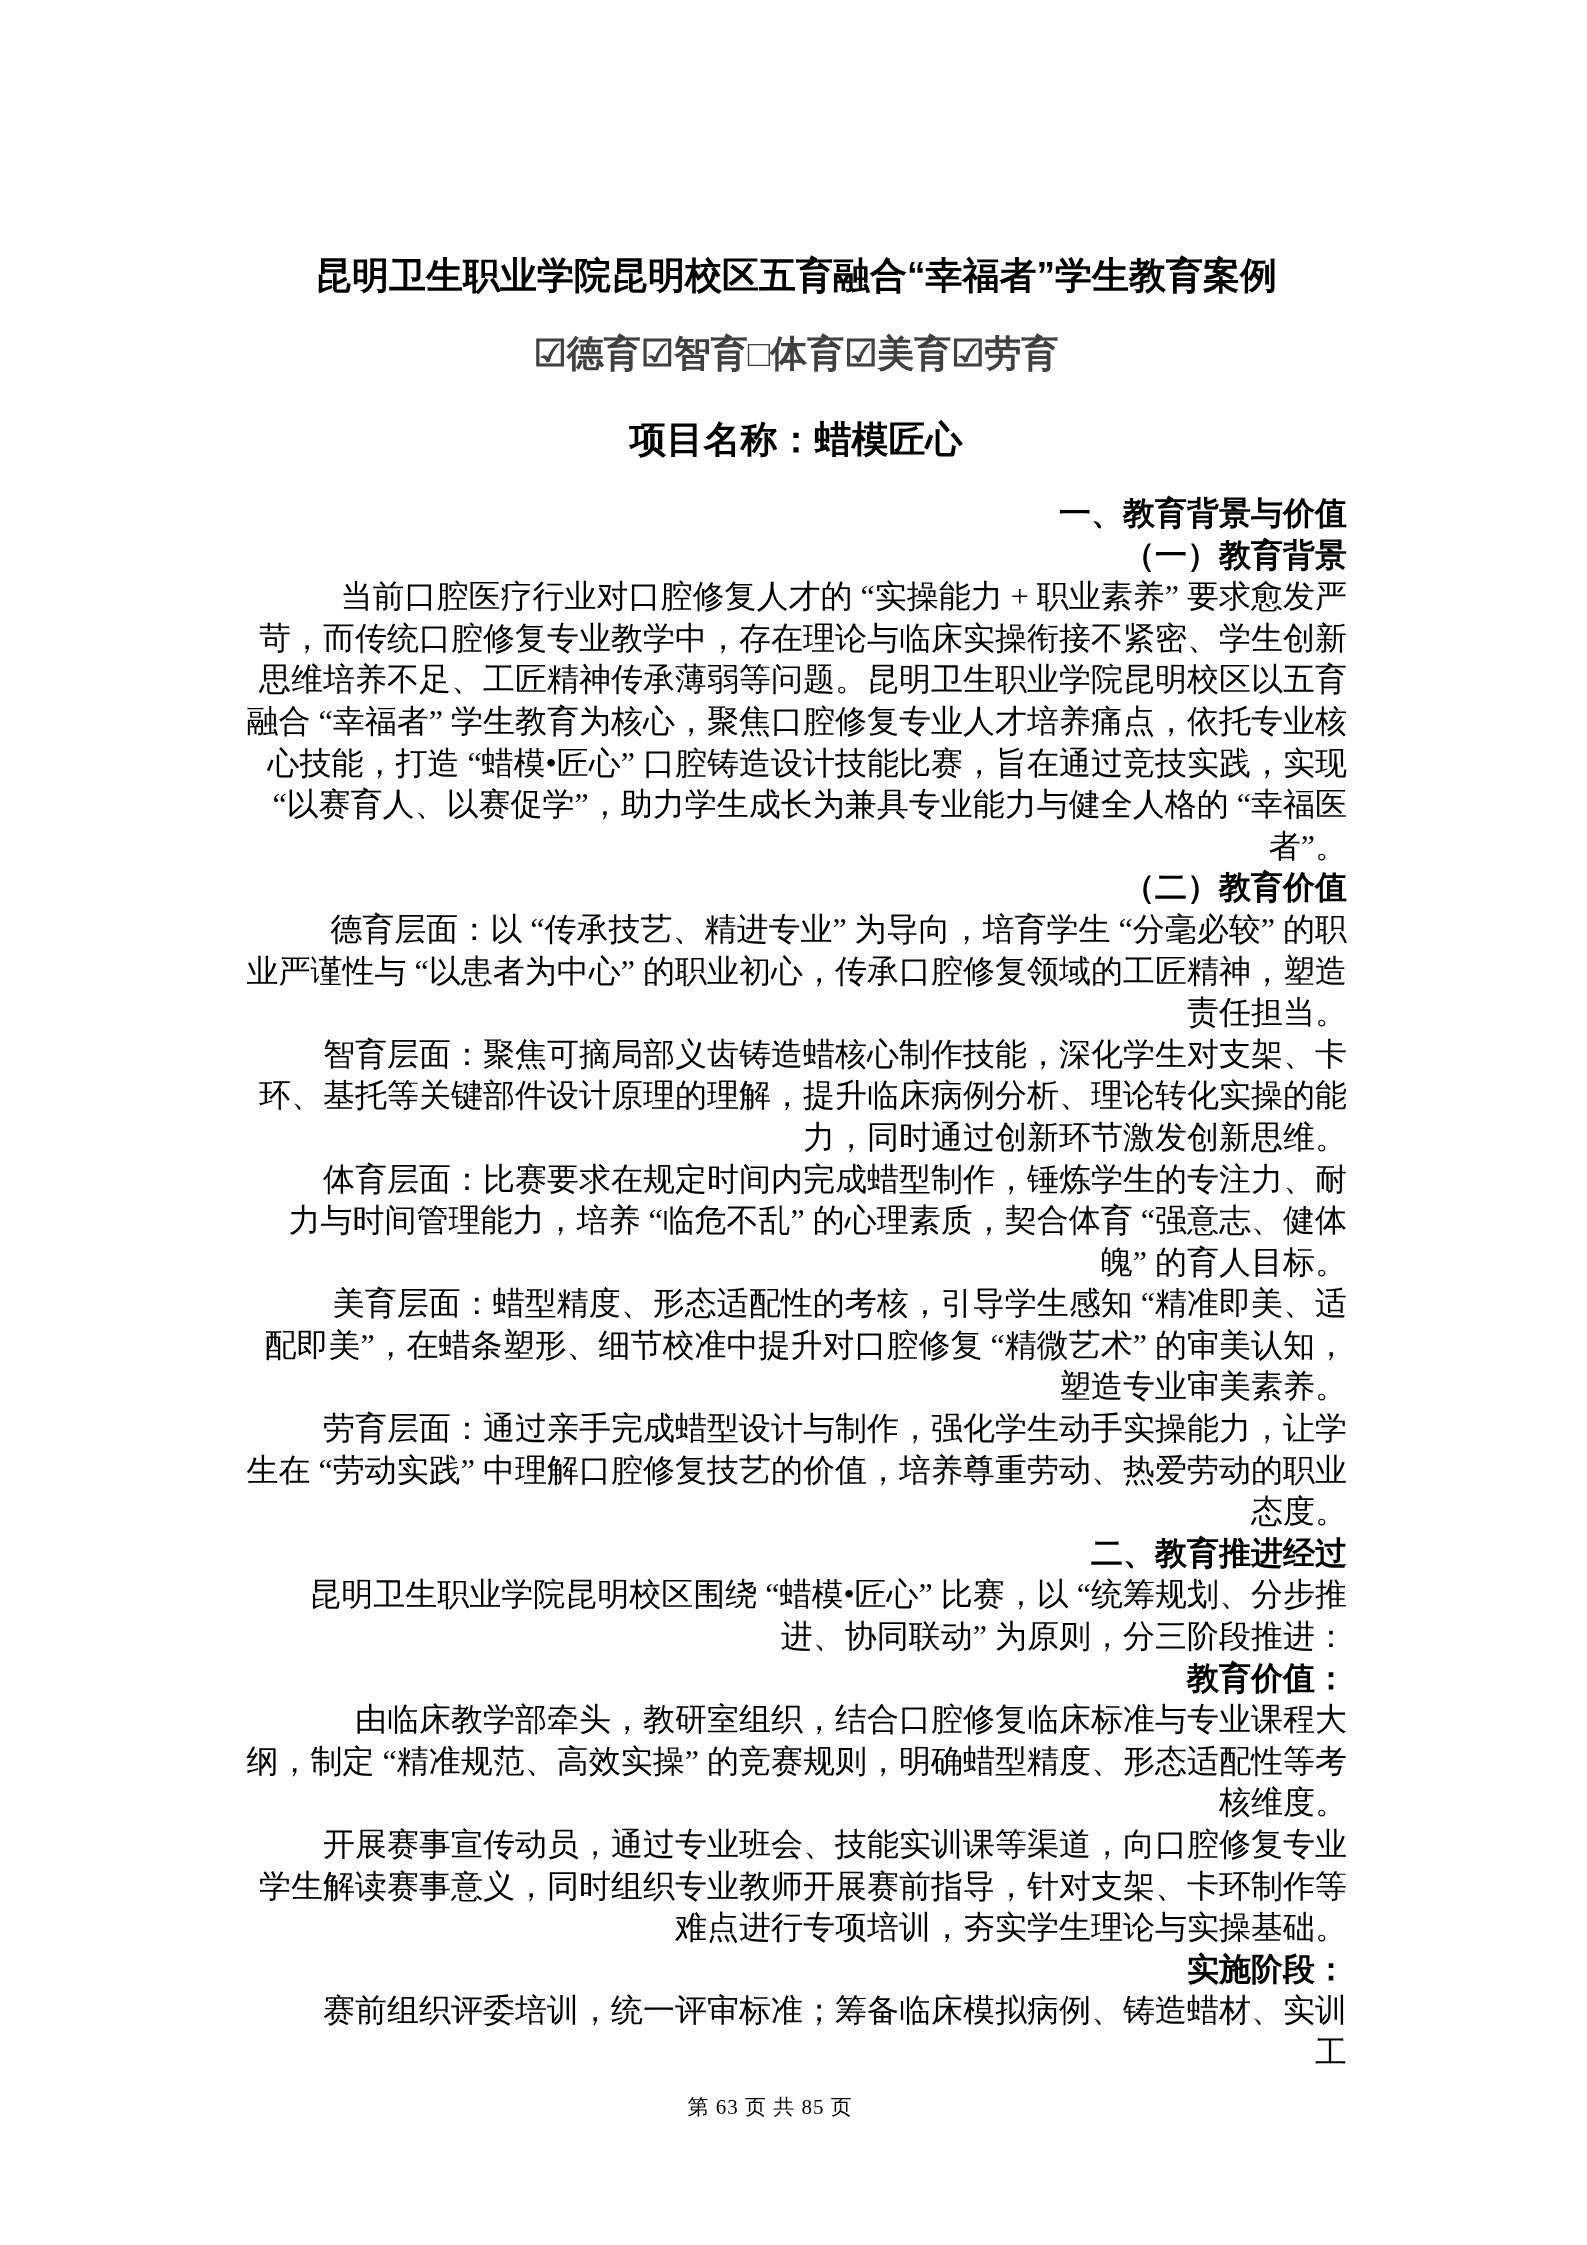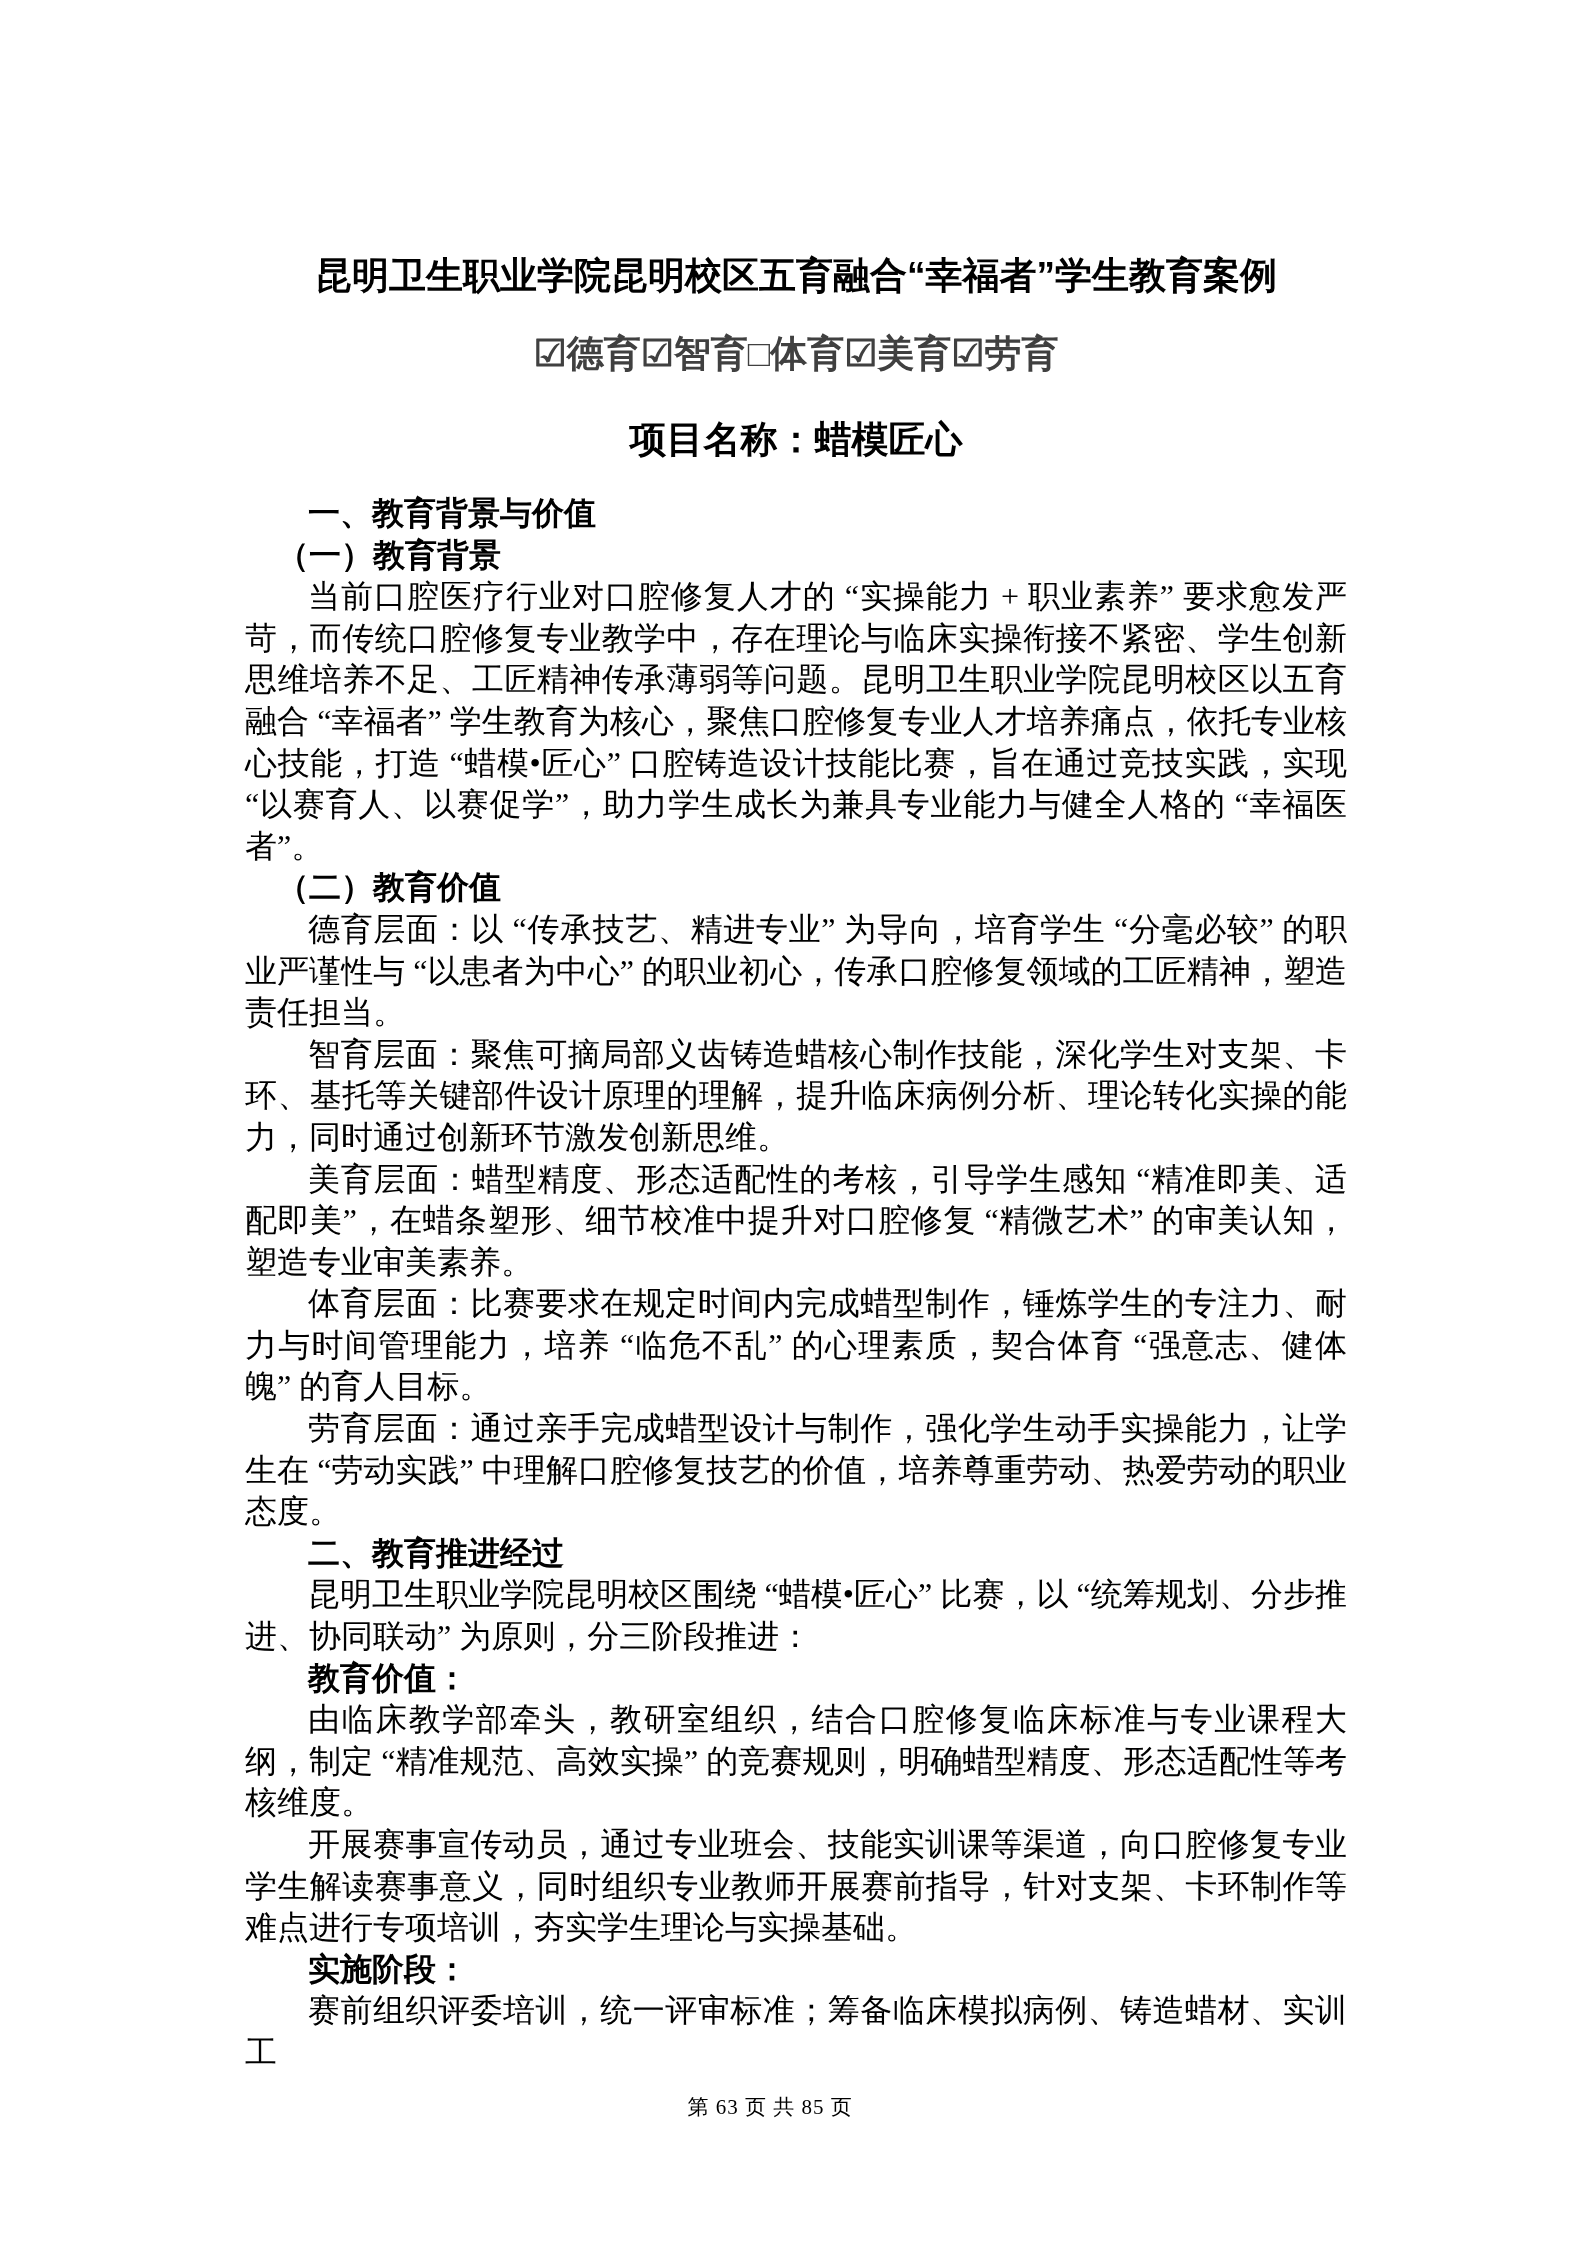--- a/index.html
+++ b/index.html
@@ -50,20 +50,21 @@
       line-height: 44px;
     }
     .body-text {
       margin-top: 29px;
       font-size: 32px;
       line-height: 41.6px;
     }
     .body-text > div {
       margin: 0;
       padding: 0;
+      text-align: right;
     }
     .blk-section {
       font-weight: 700;
       text-indent: 63px;
     }
     .blk-sub {
       font-weight: 700;
       text-indent: 32px;
     }
     .blk-stage {
@@ -98,22 +99,22 @@
 
     <div class="project-name">项目名称：蜡模匠心</div>
 
     <div class="body-text">
       <div class="blk-section">一、教育背景与价值</div>
       <div class="blk-sub">（一）教育背景</div>
       <div class="blk-para">当前口腔医疗行业对口腔修复人才的 “实操能力 + 职业素养” 要求愈发严苛，而传统口腔修复专业教学中，存在理论与临床实操衔接不紧密、学生创新思维培养不足、工匠精神传承薄弱等问题。昆明卫生职业学院昆明校区以五育融合 “幸福者” 学生教育为核心，聚焦口腔修复专业人才培养痛点，依托专业核心技能，打造 “蜡模•匠心” 口腔铸造设计技能比赛，旨在通过竞技实践，实现 “以赛育人、以赛促学”，助力学生成长为兼具专业能力与健全人格的 “幸福医者”。</div>
       <div class="blk-sub">（二）教育价值</div>
       <div class="blk-para">德育层面：以 “传承技艺、精进专业” 为导向，培育学生 “分毫必较” 的职业严谨性与 “以患者为中心” 的职业初心，传承口腔修复领域的工匠精神，塑造责任担当。</div>
       <div class="blk-para">智育层面：聚焦可摘局部义齿铸造蜡核心制作技能，深化学生对支架、卡环、基托等关键部件设计原理的理解，提升临床病例分析、理论转化实操的能力，同时通过创新环节激发创新思维。</div>
+      <div class="blk-para">体育层面：比赛要求在规定时间内完成蜡型制作，锤炼学生的专注力、耐力与时间管理能力，培养 “临危不乱” 的心理素质，契合体育 “强意志、健体魄” 的育人目标。</div>
       <div class="blk-para">美育层面：蜡型精度、形态适配性的考核，引导学生感知 “精准即美、适配即美”，在蜡条塑形、细节校准中提升对口腔修复 “精微艺术” 的审美认知，塑造专业审美素养。</div>
-      <div class="blk-para">体育层面：比赛要求在规定时间内完成蜡型制作，锤炼学生的专注力、耐力与时间管理能力，培养 “临危不乱” 的心理素质，契合体育 “强意志、健体魄” 的育人目标。</div>
       <div class="blk-para">劳育层面：通过亲手完成蜡型设计与制作，强化学生动手实操能力，让学生在 “劳动实践” 中理解口腔修复技艺的价值，培养尊重劳动、热爱劳动的职业态度。</div>
       <div class="blk-section">二、教育推进经过</div>
       <div class="blk-para">昆明卫生职业学院昆明校区围绕 “蜡模•匠心” 比赛，以 “统筹规划、分步推进、协同联动” 为原则，分三阶段推进：</div>
       <div class="blk-stage">教育价值：</div>
       <div class="blk-para">由临床教学部牵头，教研室组织，结合口腔修复临床标准与专业课程大纲，制定 “精准规范、高效实操” 的竞赛规则，明确蜡型精度、形态适配性等考核维度。</div>
       <div class="blk-para">开展赛事宣传动员，通过专业班会、技能实训课等渠道，向口腔修复专业学生解读赛事意义，同时组织专业教师开展赛前指导，针对支架、卡环制作等难点进行专项培训，夯实学生理论与实操基础。</div>
       <div class="blk-stage">实施阶段：</div>
       <div class="blk-para">赛前组织评委培训，统一评审标准；筹备临床模拟病例、铸造蜡材、实训工</div>
     </div>
   </div>

